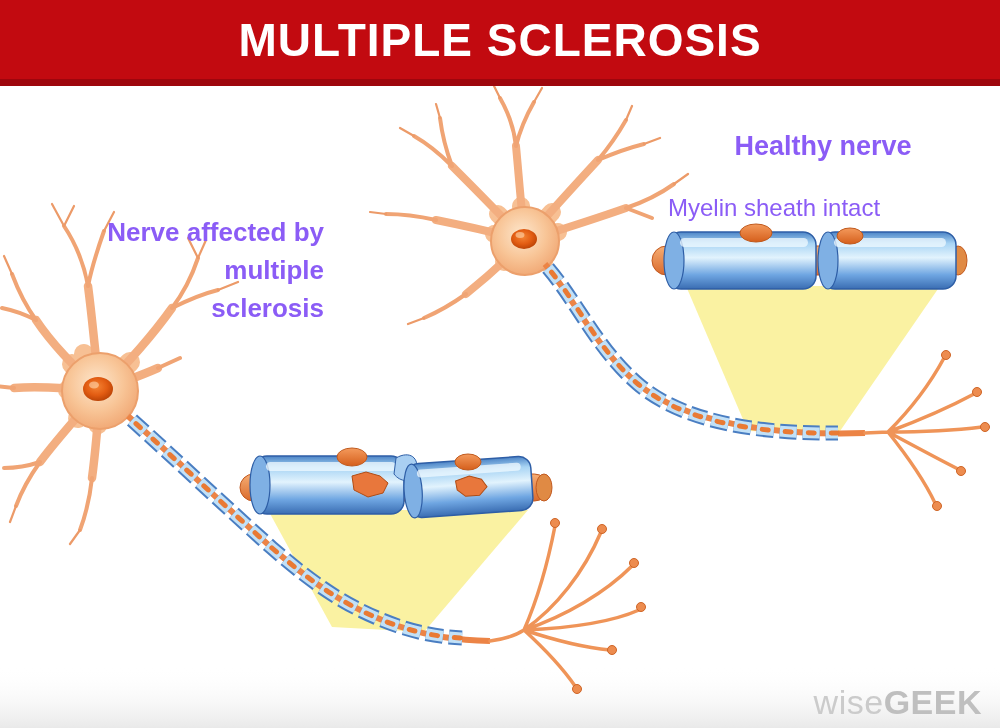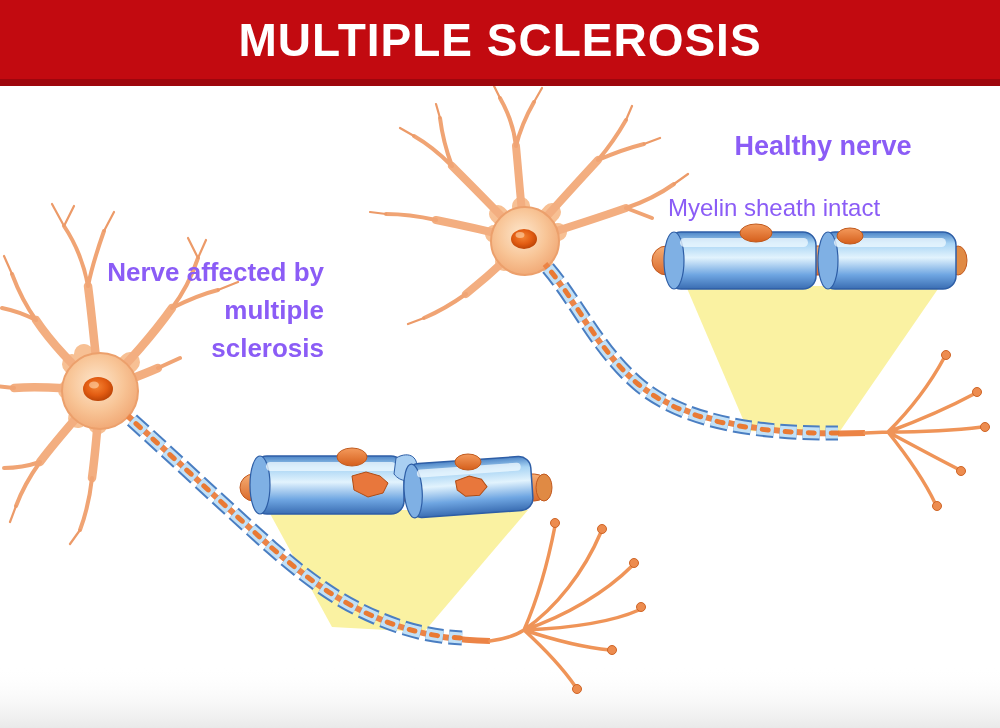--- a/index.html
+++ b/index.html
@@ -13,21 +13,21 @@
     display:flex; align-items:center; justify-content:center;
   }
   .banner h1 {
     margin:0; color:#ffffff; font-size:46px; font-weight:bold; letter-spacing:1px;text-align:right;
   }
   .svg-stage { position:absolute; top:86px; left:0; width:1000px; height:642px; }
   .label { position:absolute; color:#8b5cf6; }
   .healthy-title  { top:131px; left:688px; width:270px; text-align:center; font-size:27px; font-weight:bold; }
   .healthy-caption{ top:194px; left:668px; width:300px; font-size:24px; }
   .affected-title { top:213px; left:40px;  width:284px; text-align:right;  font-size:26px; font-weight:bold;
-                    line-height:38px; white-space:pre-line;margin-top:40px; }
+                    line-height:38px; white-space:pre-line; }
   .affected-caption{ top:414px; left:240px; width:320px; text-align:center; font-size:20px; }
   .watermark { position:absolute; right:18px; bottom:6px; font-size:34px; color:#cbcbcb; letter-spacing:0.5px; }
   .watermark .geek { font-weight:bold; color:#bfbfbf; }
 </style>
 </head>
 <body>
 
 <div class="canvas">
 
   <header class="banner">
@@ -162,14 +162,15 @@
       <ellipse cx="850" cy="150" rx="13" ry="8" fill="url(#gOval)" stroke="#C05A1E"></ellipse>
     </g>
   </svg>
 
   <div class="label healthy-title">Healthy nerve</div>
   <div class="label healthy-caption">Myelin sheath intact</div>
   <div class="label affected-title">Nerve affected by
 multiple
 sclerosis</div>
 
+  <div class="watermark"><span>wise</span><span class="geek">GEEK</span></div>
 
 </div>
 
 </body></html>

